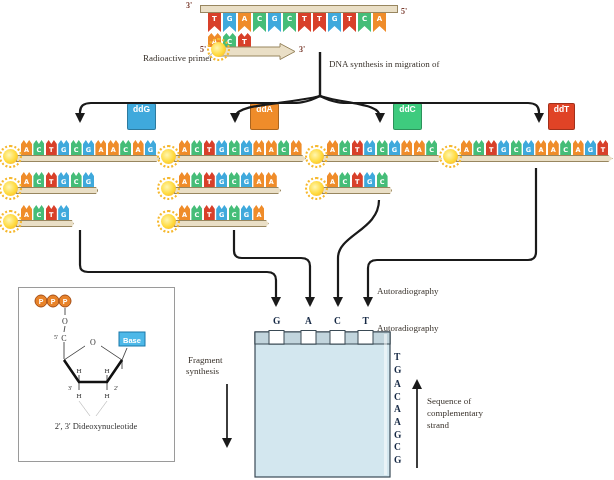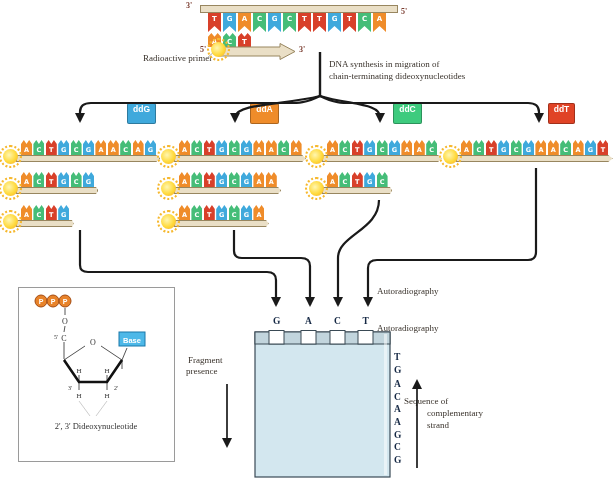--- a/index.html
+++ b/index.html
@@ -15,21 +15,21 @@
   .crown{position:absolute;width:13px;height:14px;
         clip-path:polygon(0 100%,0 26%,26% 0,50% 26%,74% 0,100% 26%,100% 100%);}
   .unit{position:absolute;width:11px;height:15px;
         clip-path:polygon(0 100%,0 26%,26% 0,50% 26%,74% 0,100% 26%,100% 100%);}
   .flag span,.crown span,.unit span{display:block;width:100%;text-align:center;
         font:bold 7px "DejaVu Sans",sans-serif;color:#fff;}
   .flag span{margin-top:2px;} .crown span{margin-top:5px;} .unit span{margin-top:6px;font-size:6.5px;}
   .sun{position:absolute;width:15px;height:15px;border-radius:50%;z-index:5;
        background:radial-gradient(circle at 40% 40%,#fff6b0,#ffd93b 55%,#f2a52b);}
   .sun::after{content:"";position:absolute;inset:-4px;border-radius:50%;border:2px dotted #f6b82e;}
-  .ddbox{position:absolute;height:21px;border-radius:2px;color:#fff;text-align:center;
+  .ddbox{position:absolute;height:27px;border-radius:2px;color:#fff;text-align:center;
        font:bold 8.5px "Liberation Sans",sans-serif;line-height:13px;
        box-shadow:inset 0 0 0 1px rgba(0,0,0,.28);}
   .gl{position:absolute;font:bold 9.5px "Liberation Serif",serif;color:#152844;}
   .band{position:absolute;width:22px;height:4px;background:#152844;border-radius:2px;}
   svg{position:absolute;left:0;top:0;}
   #overlay{z-index:4;pointer-events:none;}
   #structure-box{position:absolute;left:18px;top:287px;width:157px;height:175px;
        background:#fff;border:1.2px solid #9a9a9a;box-sizing:border-box;}
 </style>
 </head>
@@ -78,26 +78,25 @@
   <div class="bar" style="left:200px;top:5px;width:198px;height:8px;"></div>
   <div class="prime" style="left:186px;top:1px;">3'</div>
   <div class="prime" style="left:401px;top:7px;">5'</div>
 
   <div class="prime" style="left:200px;top:45px;">5'</div>
   <div class="prime" style="left:299px;top:45px;">3'</div>
   <div class="sun" style="left:211px;top:42px;"></div>
 
   <div class="lbl" style="left:143px;top:53px;">Radioactive primer</div>
   <div class="lbl" style="left:329px;top:59px;">DNA synthesis in migration of</div>
-  <div class="lbl" style="left:329px;top:71px;">chain-terminating dideoxynucleotides</div>
   <div class="lbl" style="left:377px;top:286px;">Autoradiography</div>
   <div class="lbl" style="left:377px;top:323px;">Autoradiography</div>
   <div class="lbl" style="left:188px;top:355px;">Fragment</div>
-  <div class="lbl" style="left:186px;top:366px;">presence</div>
-  <div class="lbl" style="left:404px;top:396px;">Sequence of</div>
+  <div class="lbl" style="left:186px;top:366px;">synthesis</div>
+  <div class="lbl" style="left:427px;top:396px;">Sequence of</div>
   <div class="lbl" style="left:427px;top:408px;">complementary</div>
   <div class="lbl" style="left:427px;top:420px;font-family:Liberation Serif, serif;">strand</div>
 
   <div id="structure-box">
     <svg width="155" height="172" viewBox="0 0 155 172">
       <g stroke="#555" stroke-width="1" fill="none">
         <line x1="46" y1="20" x2="46" y2="27"></line>
         <line x1="46" y1="38" x2="45" y2="44"></line>
         <line x1="45" y1="54" x2="45" y2="71"></line>
         <line x1="45" y1="72" x2="66" y2="58"></line>

